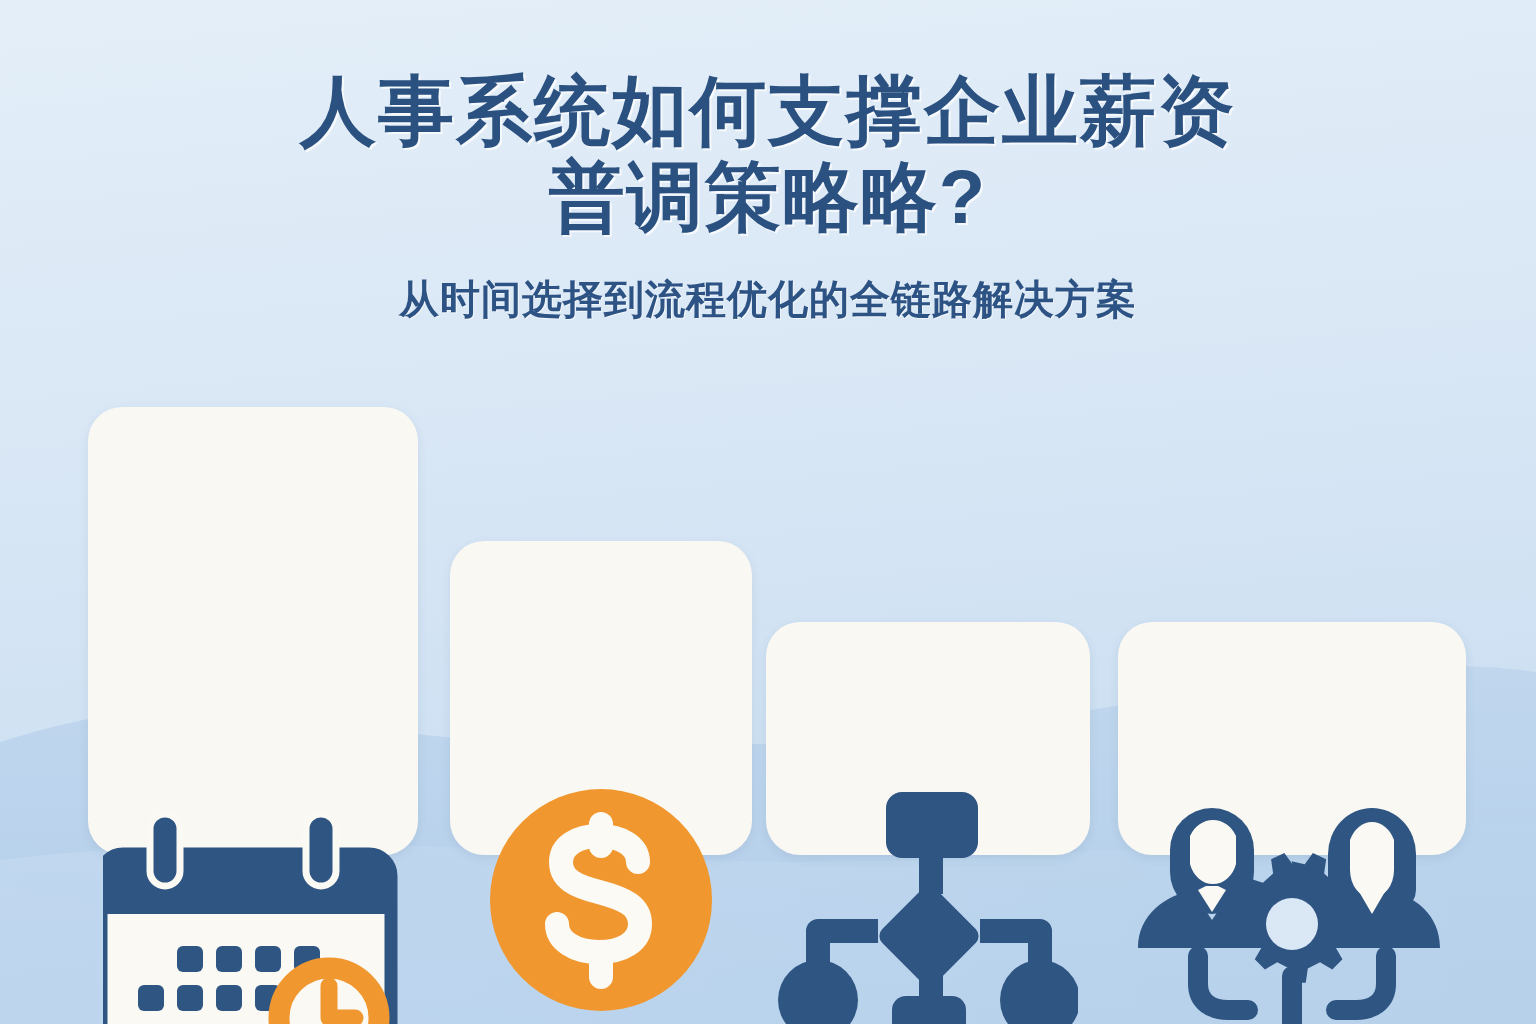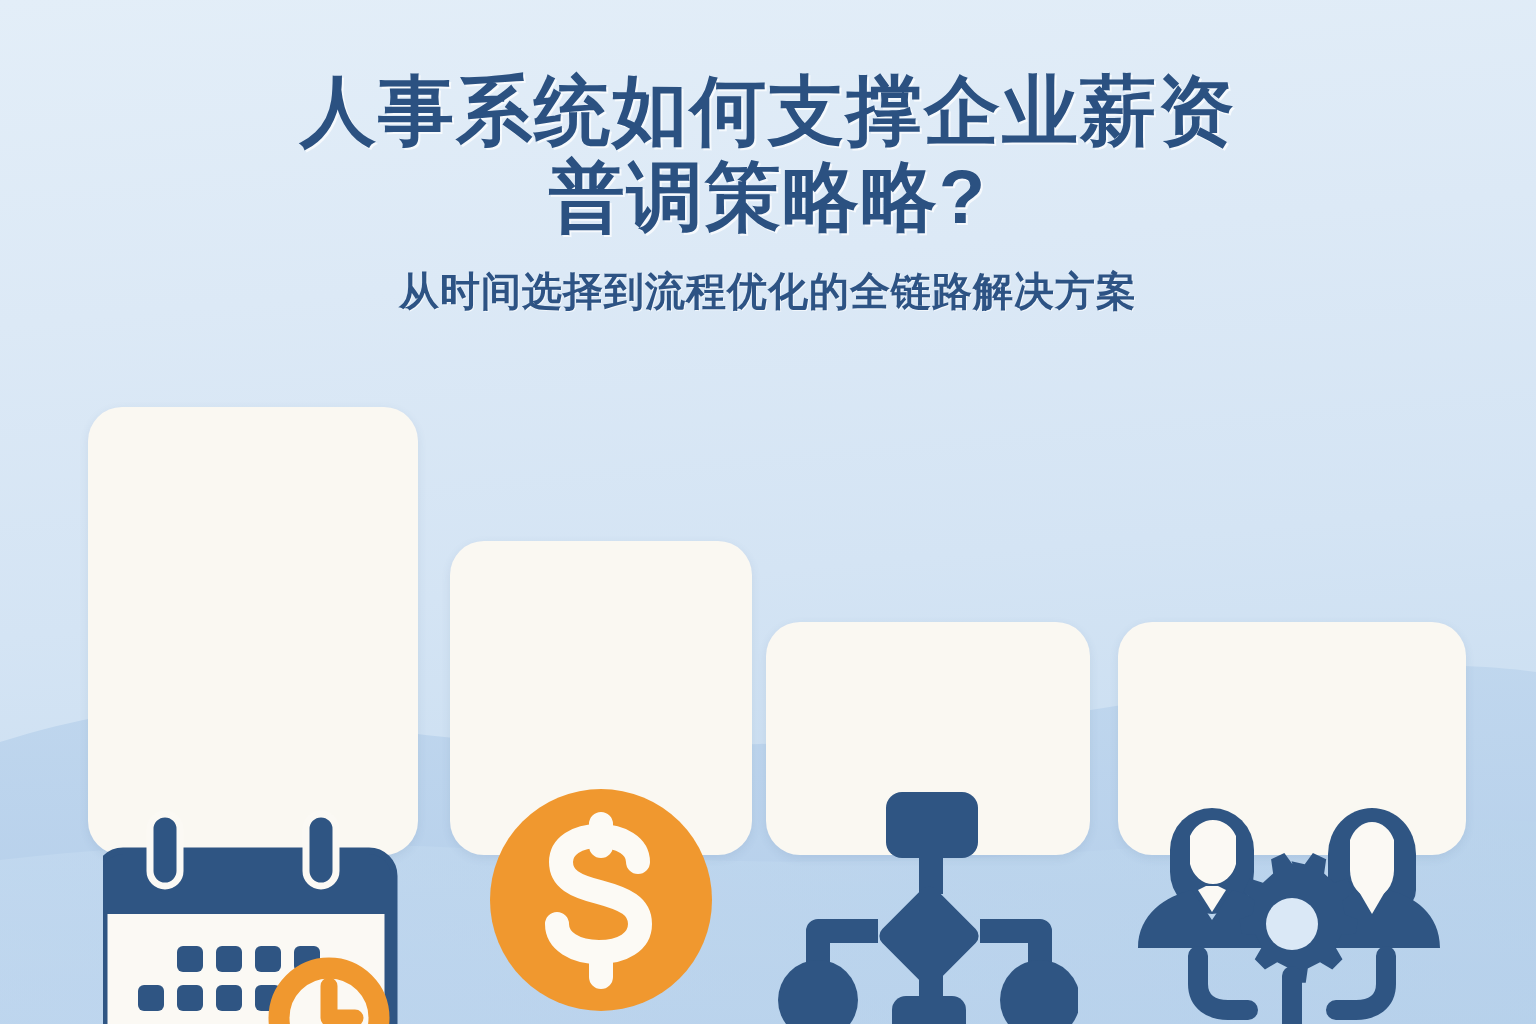--- a/index.html
+++ b/index.html
@@ -47,21 +47,21 @@
     letter-spacing: 2px;
     text-shadow: 2px 2px 0 rgba(255,255,255,0.72);
     margin: 0;
     white-space: pre-line;
   }
   .subtitle {
     color: #2d5384;
     font-size: 40px;
     font-weight: bold;
     letter-spacing: 1px;
-    margin: 24px 0 0 0;
+    margin: 32px 0 0 0;
     text-shadow: 1px 1px 0 rgba(255,255,255,0.6);
   }
 
   
   .cards {
     position: absolute;
     left: 0;
     top: 390px;
     width: 1536px;
     height: 520px;

